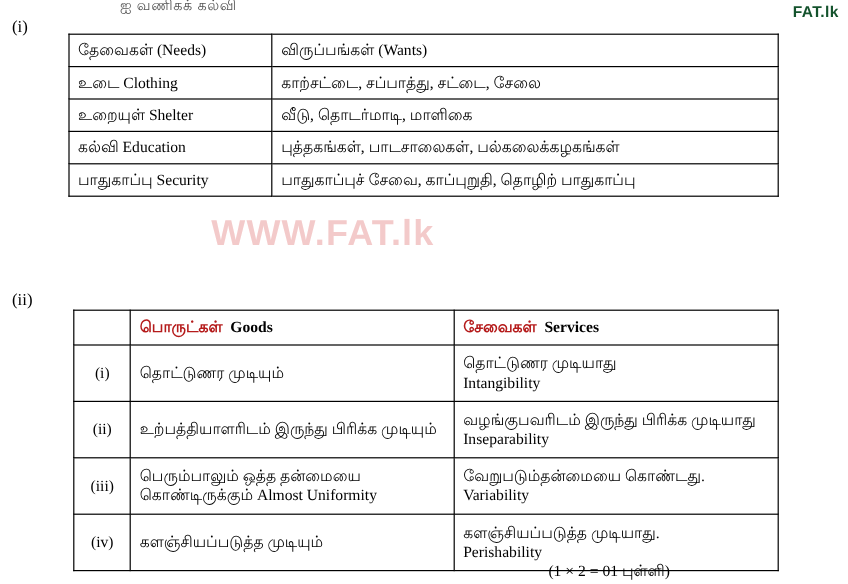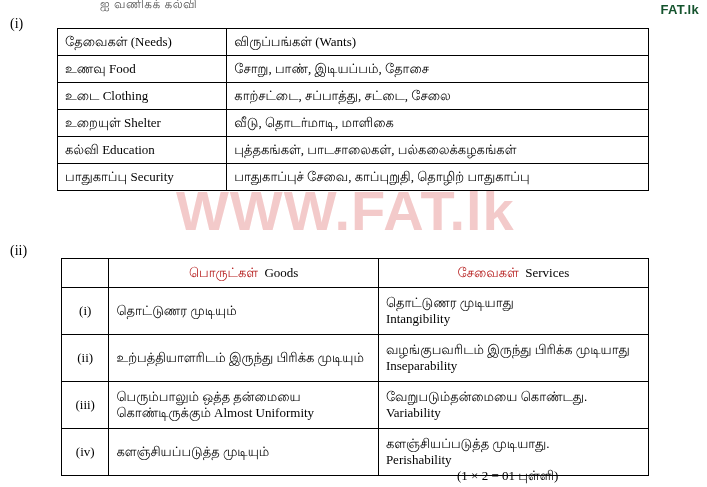--- a/index.html
+++ b/index.html
@@ -47,21 +47,21 @@
     font-weight: bold;
     font-size: 13px;
     letter-spacing: 0.3px;
   }
   .watermark-big {
     position: absolute;
     left: 176px;
     top: 178px;
     font-family: "Liberation Sans", sans-serif;
     font-weight: bold;
-    font-size: 56px;
+    font-size: 30px;
     color: #f0b9b9;
     opacity: 0.75;
     letter-spacing: 1px;
     pointer-events: none;
     z-index: 5;
   }
   .roman-label {
     position: absolute;
     font-size: 14px;
     font-family: "Liberation Serif", serif;
@@ -130,22 +130,22 @@
     width: 34px;
     text-align: center;
   }
   #table-goods-services td.goods {
     width: 272px;
   }
   #table-goods-services td.services {
     width: 270px;
   }
   #table-goods-services td.hdr {
-    text-align: center;
-    font-weight: normal;
+    text-align: left;
+    font-weight: bold;
     height: 22px;
   }
   .hdr-red {
     color: #b51b1b;
   }
   .cell-two-line {
     height: 40px;
   }
   .footer-marks {
     position: absolute;
@@ -168,24 +168,20 @@
   <div class="watermark-big">WWW.FAT.lk</div>
 
   <div class="roman-label" id="label-i">(i)</div>
   <div class="roman-label" id="label-ii">(ii)</div>
 
   <table class="grid" id="table-needs-wants">
     <tbody>
         <tr>
       <td class="col1">தேவைகள்  (Needs)</td>
       <td class="col2">விருப்பங்கள்  (Wants)</td>
-    </tr>
-    <tr>
-      <td class="col1">உணவு  Food</td>
-      <td class="col2">சோறு, பாண், இடியப்பம், தோசை</td>
     </tr>
     <tr>
       <td class="col1">உடை  Clothing</td>
       <td class="col2">காற்சட்டை, சப்பாத்து, சட்டை, சேலை</td>
     </tr>
     <tr>
       <td class="col1">உறையுள்  Shelter</td>
       <td class="col2">வீடு, தொடர்மாடி, மாளிகை</td>
     </tr>
     <tr>

